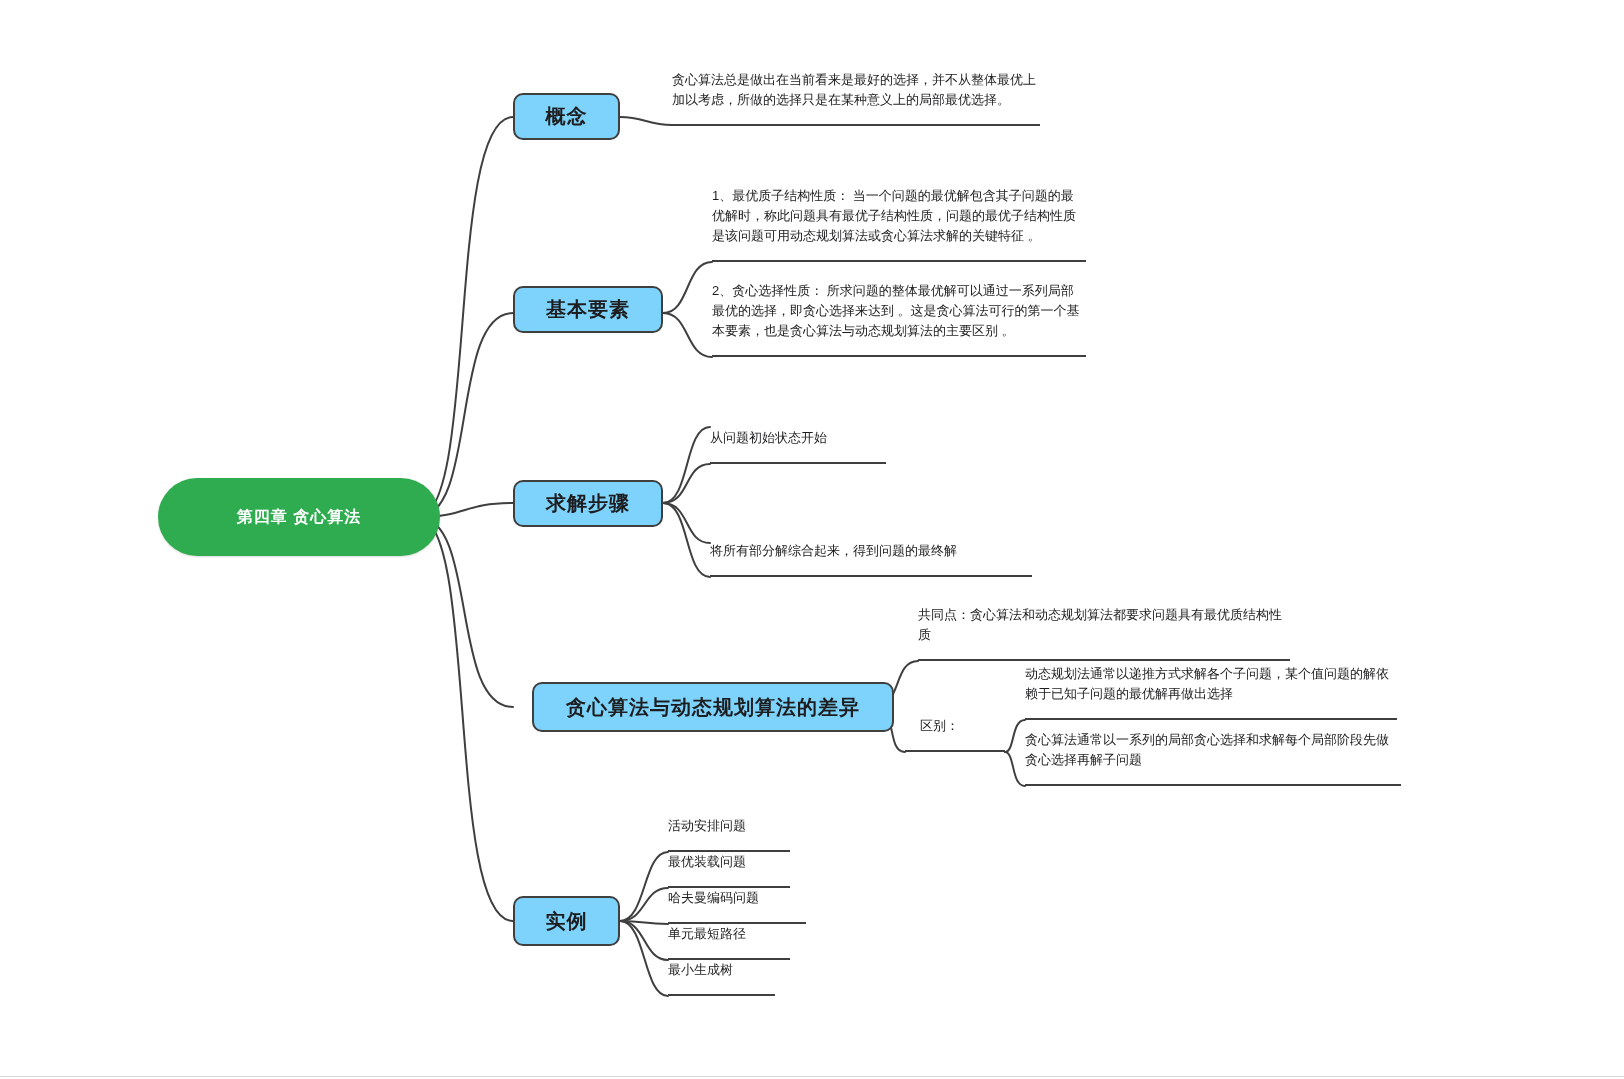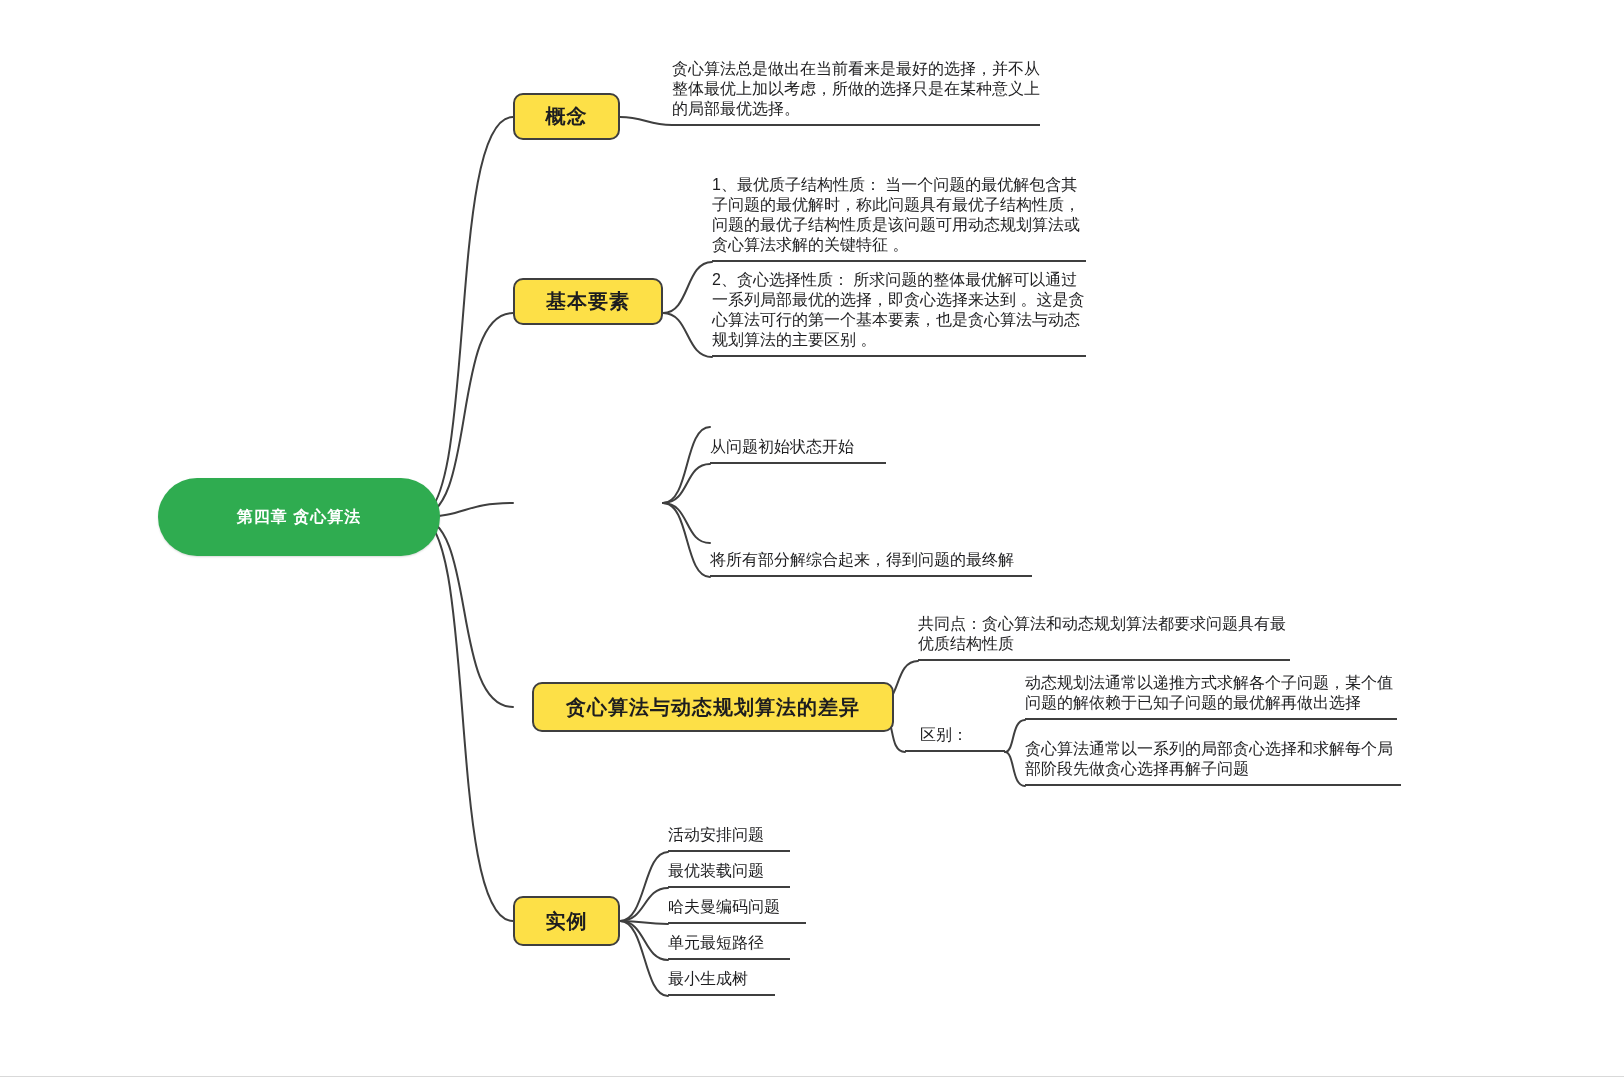--- a/index.html
+++ b/index.html
@@ -18,26 +18,26 @@
   svg.links{position:absolute;left:0;top:0;width:1624px;height:1079px;}
   path.connector{fill:none;stroke:var(--line);stroke-width:2;stroke-linecap:round;}
   .root-node{
     position:absolute;display:flex;align-items:center;justify-content:center;
     background:var(--root-bg);color:var(--root-text);
     font-weight:bold;font-size:16px;border-radius:40px;letter-spacing:1px;
     box-shadow:0 1px 2px rgba(0,0,0,0.15);
   }
   .branch-box{
     position:absolute;display:flex;align-items:center;justify-content:center;
-    background:#fde047;border:2px solid var(--node-border);border-radius:10px;
+    background:#7dd3fc;border:2px solid var(--node-border);border-radius:10px;
     font-weight:bold;font-size:20px;color:var(--text);letter-spacing:1px;
   }
   .leaf{
-    position:absolute;font-size:16px;line-height:20px;color:var(--text);
-    padding-bottom:5px;border-bottom:2px solid var(--line);text-align:left;
+    position:absolute;font-size:13px;line-height:20px;color:var(--text);
+    padding-bottom:14px;border-bottom:2px solid var(--line);text-align:left;
   }
   .leaf.sub-label{padding-left:15px;}
   .bottom-edge{position:absolute;left:0;right:0;bottom:2px;height:1px;background:var(--divider);}
 </style>
 </head>
 <body>
 
 <div class="canvas">
 
   <svg class="links" viewBox="0 0 1624 1079" xmlns="http://www.w3.org/2000/svg">
@@ -66,21 +66,22 @@
     <path class="connector" d="M 620 921 C 646 921 643 852 668 852"></path>
     <path class="connector" d="M 620 921 C 646 921 643 888 668 888"></path>
     <path class="connector" d="M 620 921 C 646 921 643 924 668 924"></path>
     <path class="connector" d="M 620 921 C 646 921 643 960 668 960"></path>
     <path class="connector" d="M 620 921 C 646 921 643 996 668 996"></path>
   </svg>
 
   <div class="root-node" style="left:158px;top:478px;width:282px;height:78px;">第四章 贪心算法</div>
 
   <div class="branch-box" style="left:513px;top:93px;width:107px;height:47px;">概念</div>
-  <div class="branch-box" style="left:513px;top:278px;width:150px;height:47px;">基本要素</div>
+  <div class="branch-box" style="left:513px;top:286px;width:150px;height:47px;">基本要素</div>
+  <div class="branch-box" style="left:513px;top:480px;width:150px;height:47px;">求解步骤</div>
   <div class="branch-box" style="left:513px;top:682px;width:362px;height:50px;margin-left:19px;">贪心算法与动态规划算法的差异</div>
   <div class="branch-box" style="left:513px;top:896px;width:107px;height:50px;">实例</div>
 
   <div class="leaf" style="left:672px;bottom:953px;width:368px;">贪心算法总是做出在当前看来是最好的选择，并不从整体最优上加以考虑，所做的选择只是在某种意义上的局部最优选择。</div>
 
   <div class="leaf" style="left:712px;bottom:817px;width:374px;">1、最优质子结构性质： 当一个问题的最优解包含其子问题的最优解时，称此问题具有最优子结构性质，问题的最优子结构性质是该问题可用动态规划算法或贪心算法求解的关键特征 。</div>
   <div class="leaf" style="left:712px;bottom:722px;width:374px;">2、贪心选择性质： 所求问题的整体最优解可以通过一系列局部最优的选择，即贪心选择来达到 。这是贪心算法可行的第一个基本要素，也是贪心算法与动态规划算法的主要区别 。</div>
 
   <div class="leaf" style="left:710px;bottom:615px;width:176px;">从问题初始状态开始</div>
   <div class="leaf" style="left:710px;bottom:502px;width:322px;">将所有部分解综合起来，得到问题的最终解</div>

